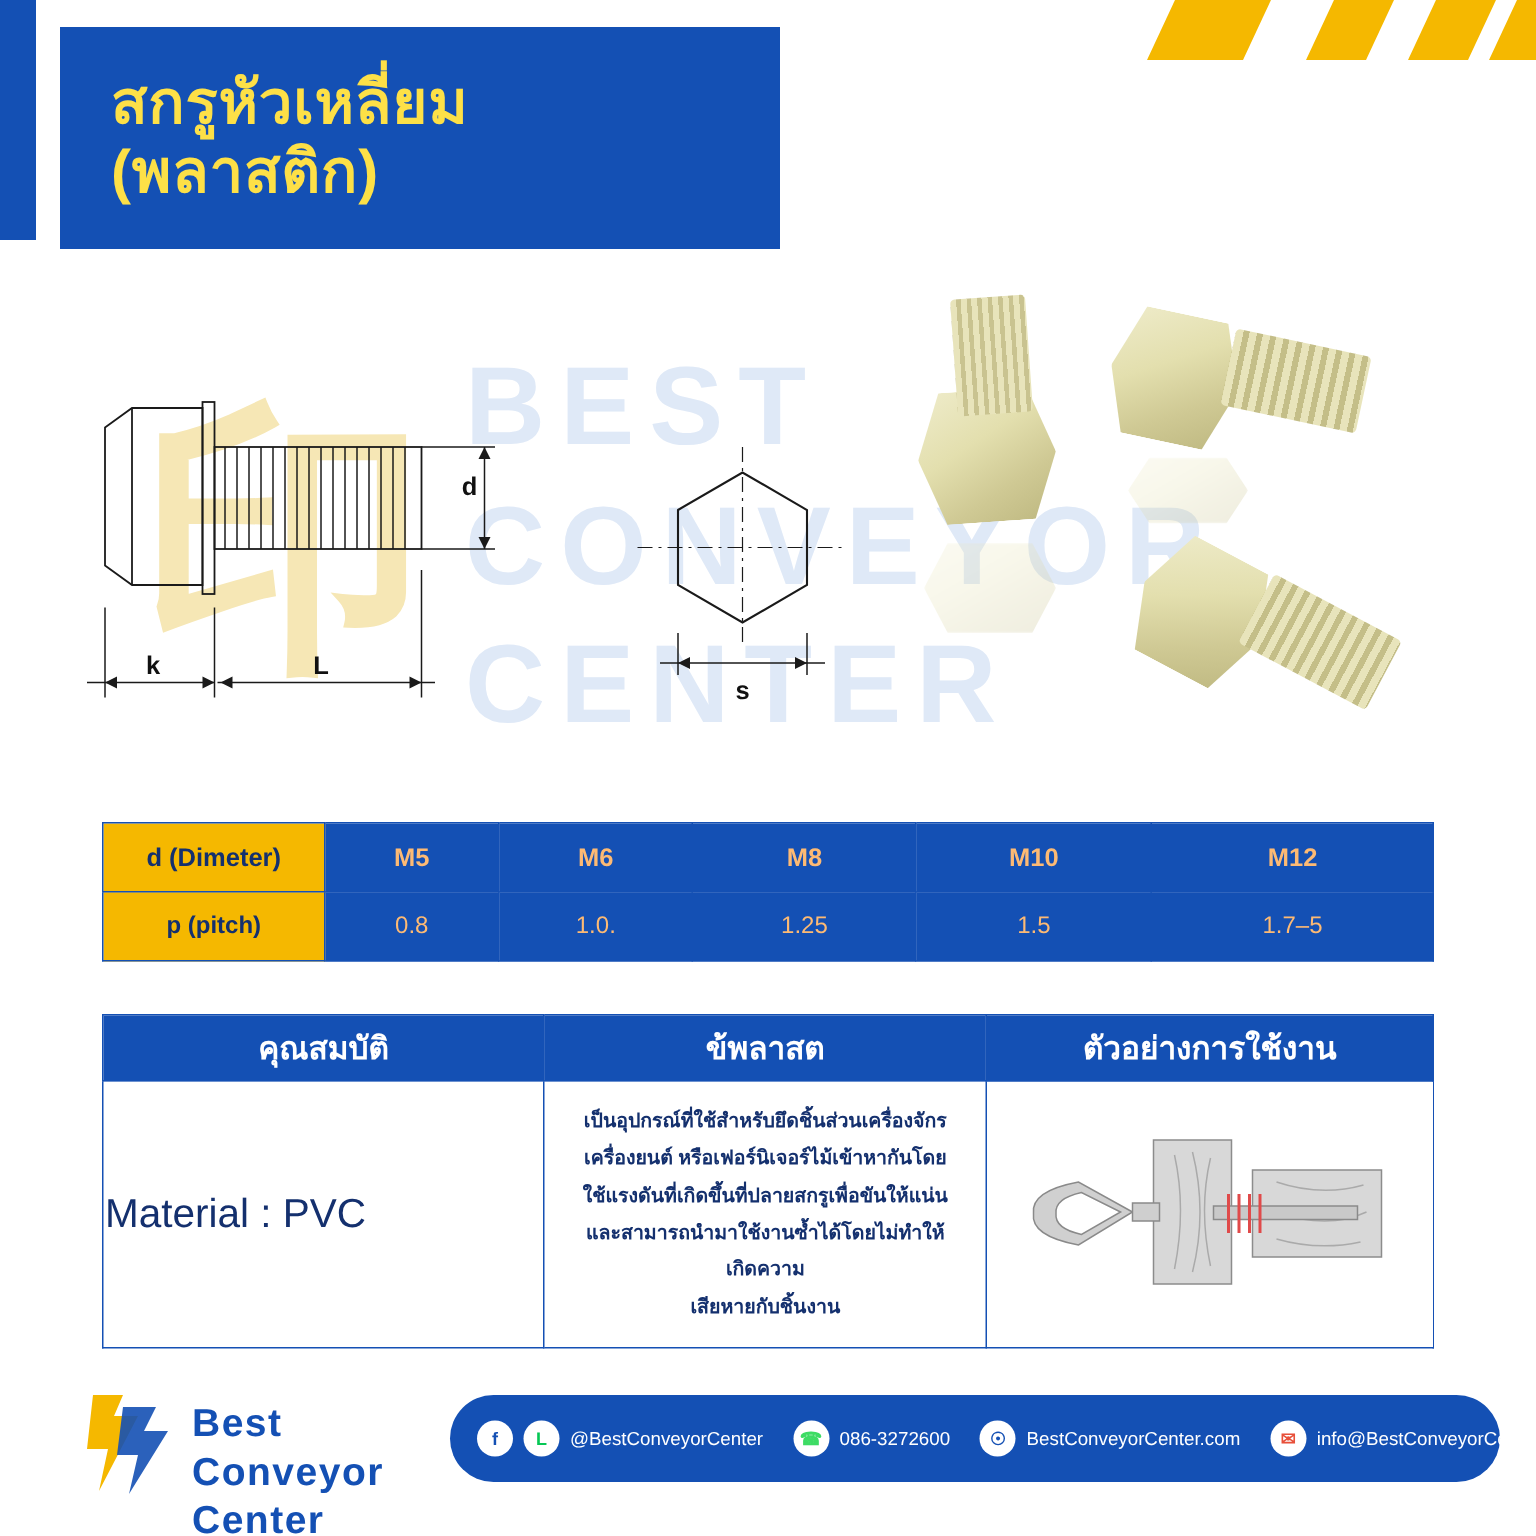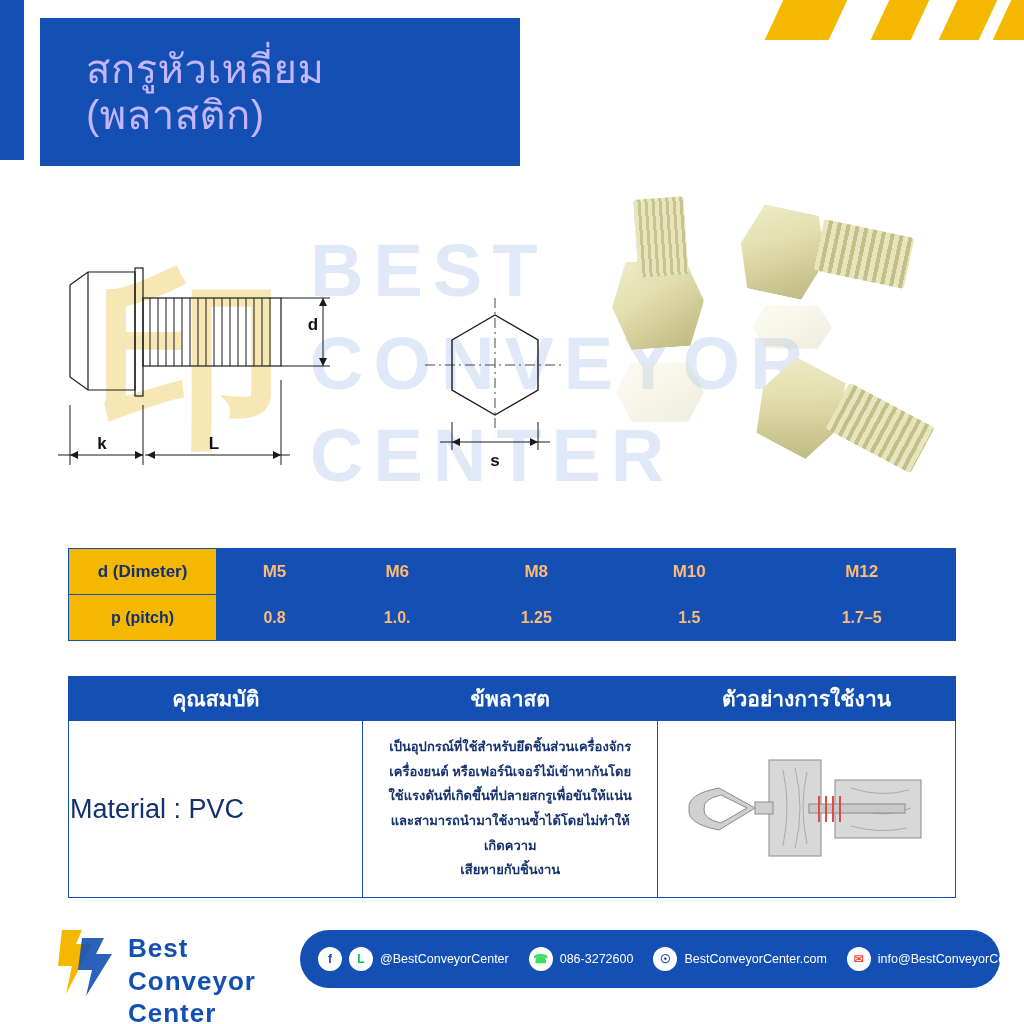--- a/index.html
+++ b/index.html
@@ -17,26 +17,25 @@
     position:absolute; left:0; top:0; width:24px; height:160px;
     background:#1450b4;
   }
   .title-box{
     position:absolute; left:40px; top:18px; width:480px; height:148px;
     background:#1450b4;
     display:flex; flex-direction:column; justify-content:center;
     padding-left:34px;
   }
   .title-line{
-    color:#c4b5fd;
+    color:#fde047;
     font-size:40px;
-    font-weight:normal;
+    font-weight:bold;
     line-height:1.15;
     letter-spacing:0.5px;
-    margin-left:12px;
   }
   .yellow-stripes{
     position:absolute; right:0; top:0; width:290px; height:40px;
     overflow:hidden;
   }
   .stripe{
     position:absolute; top:-6px; height:52px; width:64px;
     background:#f5b800;
     transform:skewX(-25deg);
   }
@@ -92,21 +91,21 @@
     height:46px;
     text-align:center;
     font-size:17px;
     font-weight:bold;
     color:#fdba74;
     background:#1450b4;
   }
   .spec-table td.head{
     background:#f5b800; color:#14306e; width:148px;
   }
-  .spec-table tr.row2 td{ font-weight:bold; font-size:16px;}
+  .spec-table tr.row2 td{ font-weight:normal; font-size:16px;}
   .spec-table tr.row2 td.head{ font-weight:bold; }
 
   .prop-table{
     position:absolute; left:68px; top:676px; width:888px;
     border-collapse:collapse;
     padding-left:26px;
   }
   .prop-table th{
     background:#1450b4; color:#ffffff;
     border:1px solid #1450b4;

